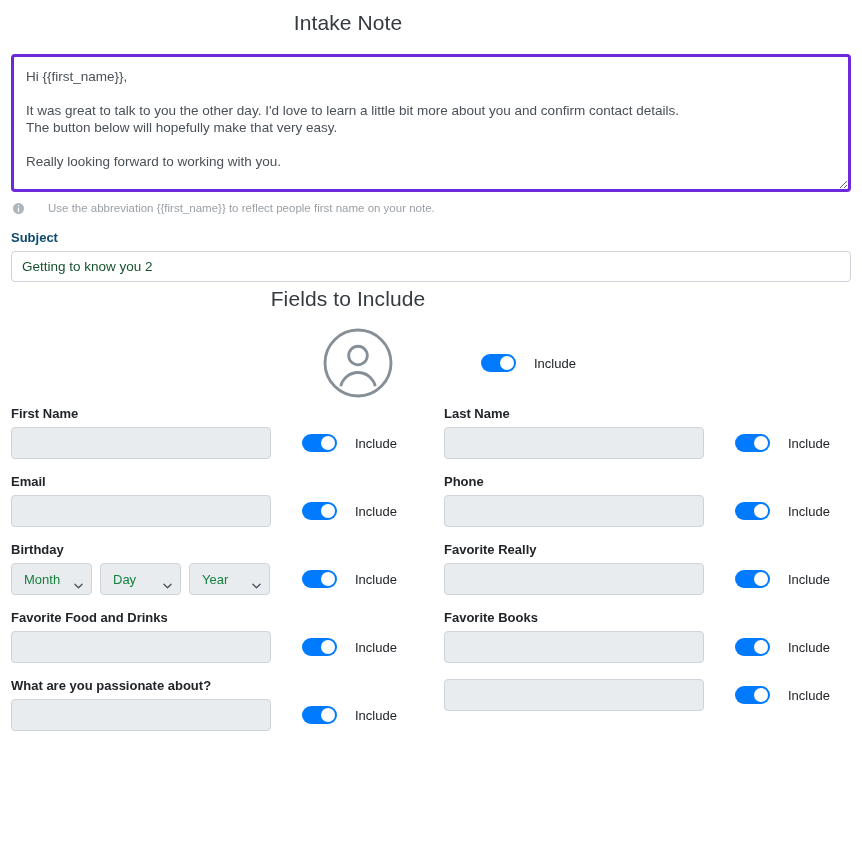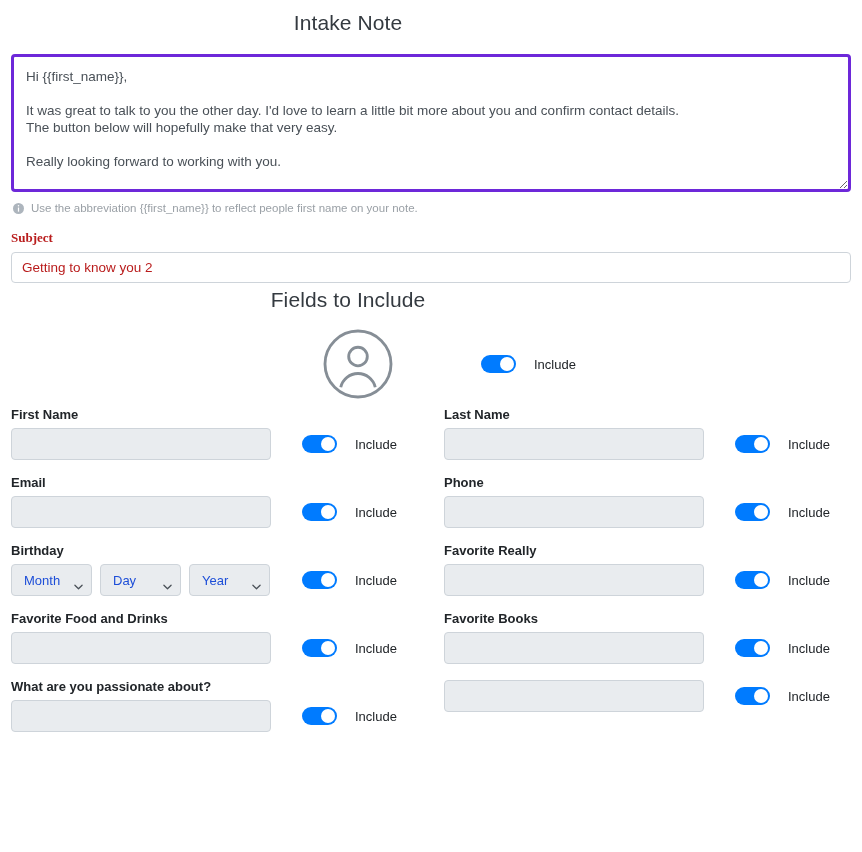--- a/index.html
+++ b/index.html
@@ -40,51 +40,50 @@
     resize: both;
     overflow: hidden;
     display: block;
     white-space: pre-wrap;
     margin-top: 19px;
   }
 
   .help-row {
     display: flex;
     align-items: center;
-    gap: 7px;
+    gap: 24px;
     padding: 10px 12px 0 13px;
     font-size: 11.5px;
     color: #9aa0a6;
   }
   .info-icon {
     width: 11px; height: 11px;
     flex: 0 0 11px;
     display: block;
   }
 
   
   .subject-block { padding: 16px 11px 0 11px; }
   .subject-label {
     font-size: 13px;
     font-weight: bold;
-    color: #b91c1c;
+    color: #0c4a6e;
     margin-bottom: 6px;
     display: block;
-    font-family: Liberation Serif, serif;
   }
   .subject-input {
     width: 840px;
     height: 31px;
     border: 1px solid #ced4da;
     border-radius: 4px;
     background: #fff;
     padding: 0 10px;
     font-family: "Liberation Sans", sans-serif;
     font-size: 13.5px;
-    color: #b91c1c;
+    color: #14532d;
   }
 
   
   .avatar-row {
     display: flex;
     align-items: center;
     padding-top: 22px;
     padding-left: 322px;
     height: 82px;
   }
@@ -157,21 +156,21 @@
   
   .bday-group { display: flex; gap: 8px; flex: 0 0 260px; }
   .bday-select {
     width: 81px;
     height: 32px;
     border: 1px solid #ced4da;
     border-radius: 4px;
     background: #e9ecef;
     font-family: "Liberation Sans", sans-serif;
     font-size: 13px;
-    color: #1d4ed8;
+    color: #15803d;
     padding-left: 12px;
     text-align: left;
     -webkit-appearance: none;
     appearance: none;
     background-image: none;
     position: relative;
   }
   .bday-wrap { position: relative; width: 81px; flex: 0 0 81px; }
   .bday-chevron {
     position: absolute;

